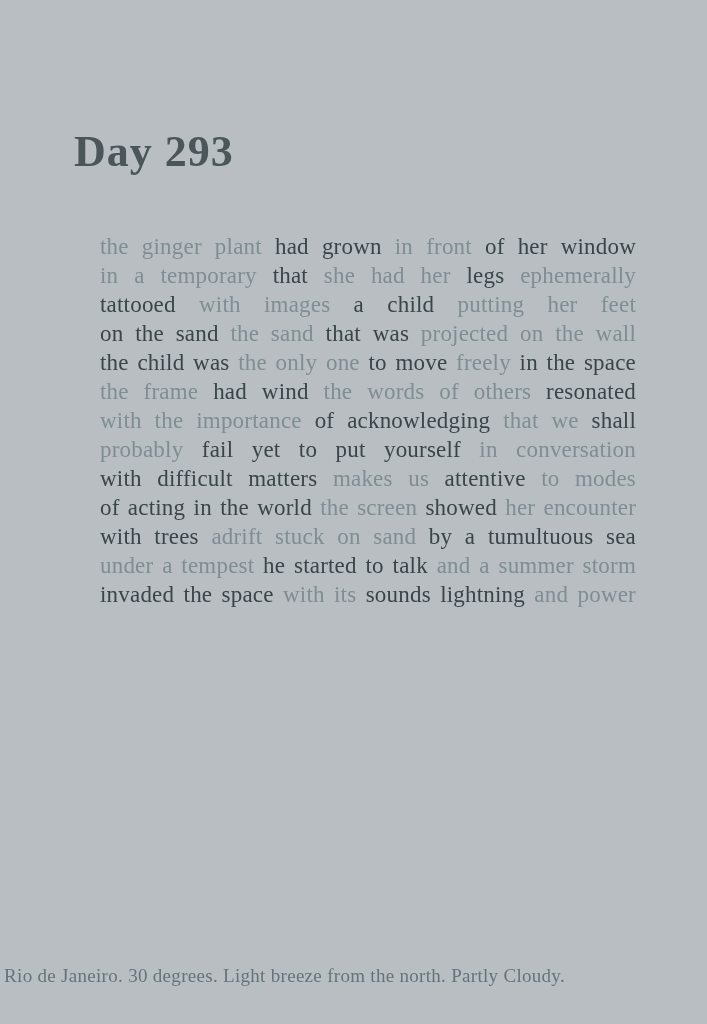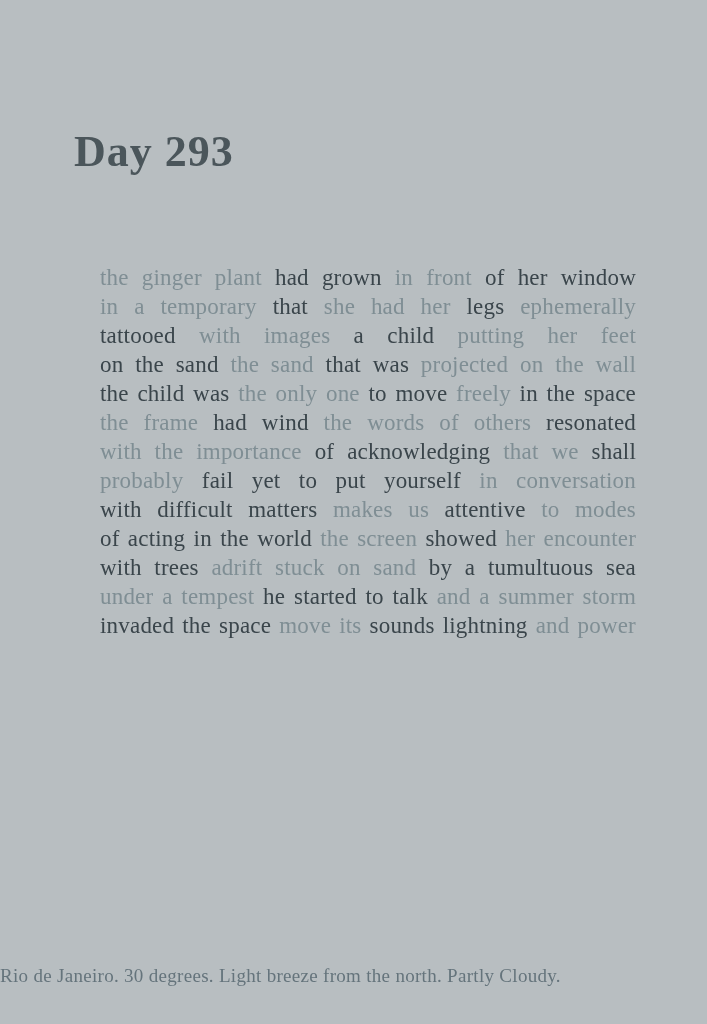--- a/index.html
+++ b/index.html
@@ -21,40 +21,40 @@
     margin: 0;
     font-size: 44px;
     line-height: 48px;
     font-weight: bold;
     letter-spacing: 1px;
     color: var(--title, #4b565b);
   }
   .poem {
     position: absolute;
     left: 100px;
-    top: 263px;
+    top: 232px;
     width: 536px;
   }
   .line {
     font-size: 23px;
     line-height: 29px;
     height: 29px;
     white-space: normal;
     text-align: justify;
     text-align-last: justify;
     letter-spacing: 0.2px;
   }
   .seg.dark  { color: var(--dark, #3a454b); }
   .seg.light { color: var(--light, #7f8e94); }
   .footer {
     position: absolute;
     left: 0;
     top: 962px;
     width: 565px;
-    text-align: left;
+    text-align: right;
     font-size: 19px;
     line-height: 28px;
     letter-spacing: 0.3px;
     color: var(--footer, #65747c);
   }
 </style>
 </head>
 <body>
 
 <div class="page" style="--bg: #b8bec1; --title: #4b565b; --dark: #3a454b; --light: #7f8e94; --footer: #65747c;">
@@ -66,17 +66,17 @@
       <div class="line"><span class="seg dark">tattooed</span> <span class="seg light">with images</span> <span class="seg dark">a child</span> <span class="seg light">putting her feet</span></div>
       <div class="line"><span class="seg dark">on the sand</span> <span class="seg light">the sand</span> <span class="seg dark">that was</span> <span class="seg light">projected on the wall</span></div>
       <div class="line"><span class="seg dark">the child was</span> <span class="seg light">the only one</span> <span class="seg dark">to move</span> <span class="seg light">freely</span> <span class="seg dark">in the space</span></div>
       <div class="line"><span class="seg light">the frame</span> <span class="seg dark">had wind</span> <span class="seg light">the words of others</span> <span class="seg dark">resonated</span></div>
       <div class="line"><span class="seg light">with the importance</span> <span class="seg dark">of acknowledging</span> <span class="seg light">that we</span> <span class="seg dark">shall</span></div>
       <div class="line"><span class="seg light">probably</span> <span class="seg dark">fail yet to put yourself</span> <span class="seg light">in conversation</span></div>
       <div class="line"><span class="seg dark">with difficult matters</span> <span class="seg light">makes us</span> <span class="seg dark">attentive</span> <span class="seg light">to modes</span></div>
       <div class="line"><span class="seg dark">of acting in the world</span> <span class="seg light">the screen</span> <span class="seg dark">showed</span> <span class="seg light">her encounter</span></div>
       <div class="line"><span class="seg dark">with trees</span> <span class="seg light">adrift stuck on sand</span> <span class="seg dark">by a tumultuous sea</span></div>
       <div class="line"><span class="seg light">under a tempest</span> <span class="seg dark">he started to talk</span> <span class="seg light">and a summer storm</span></div>
-      <div class="line"><span class="seg dark">invaded the space</span> <span class="seg light">move its</span> <span class="seg dark">sounds lightning</span> <span class="seg light">and power</span></div>
+      <div class="line"><span class="seg dark">invaded the space</span> <span class="seg light">with its</span> <span class="seg dark">sounds lightning</span> <span class="seg light">and power</span></div>
     </div>
 
   <div class="footer">Rio de Janeiro. 30 degrees. Light breeze from the north. Partly Cloudy.</div>
 </div>
 
 </body></html>

